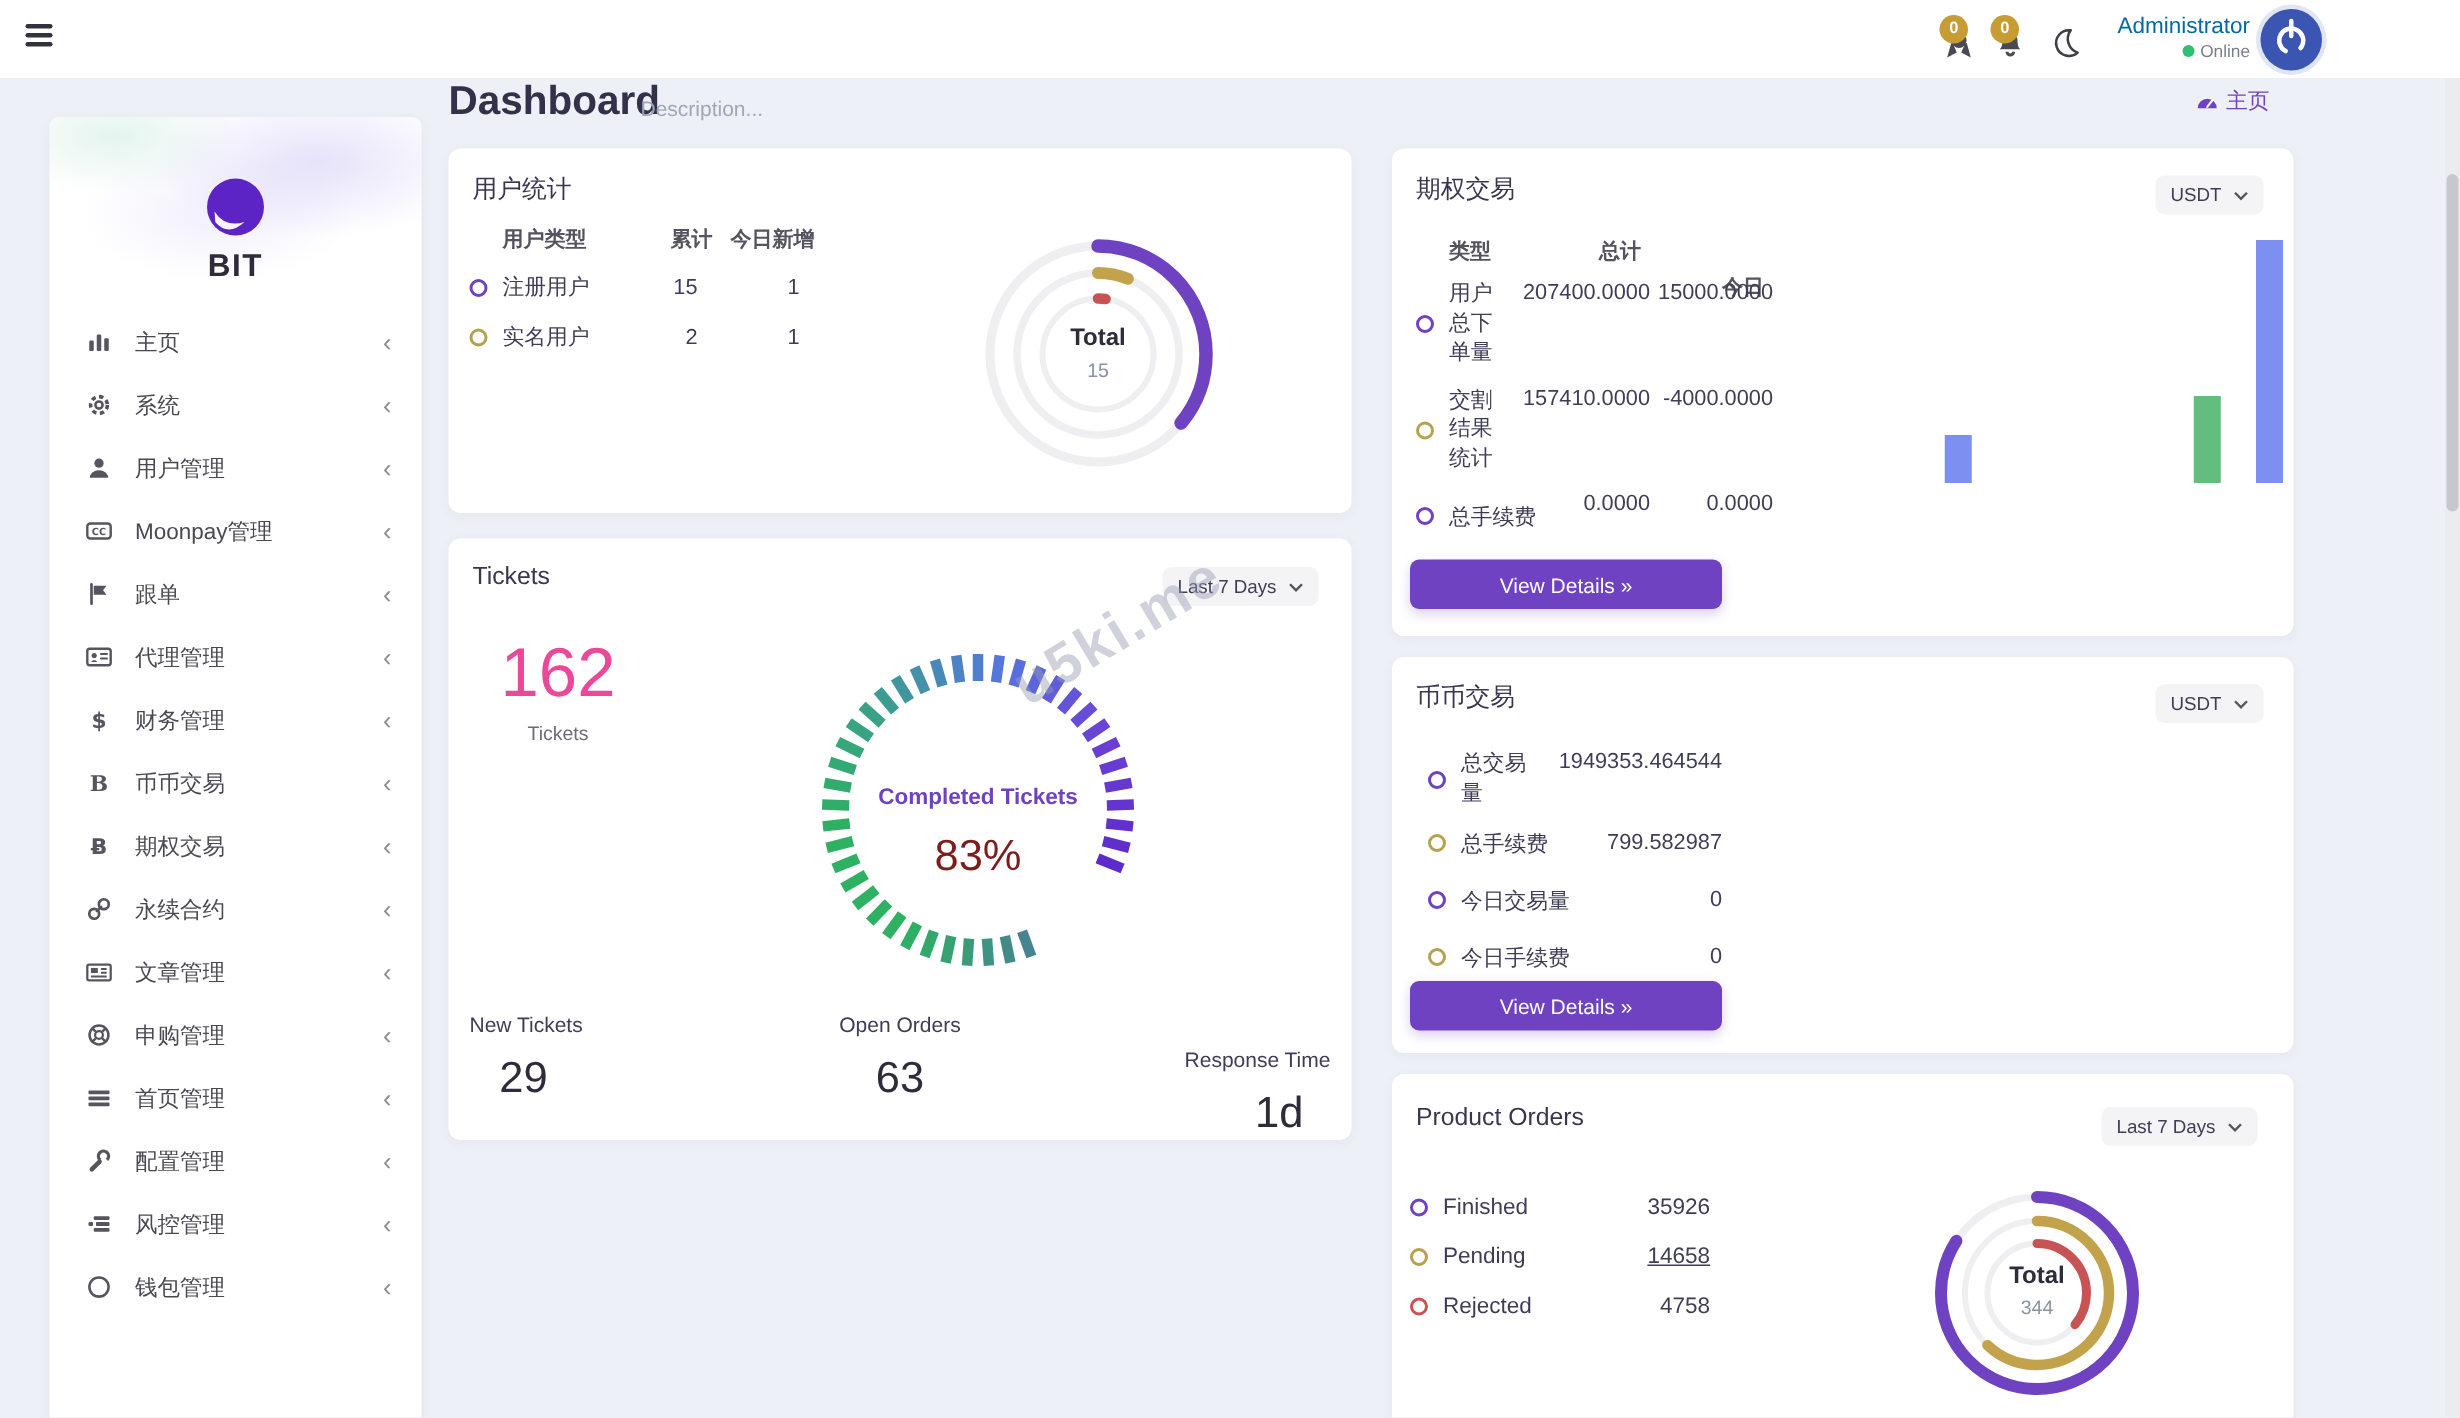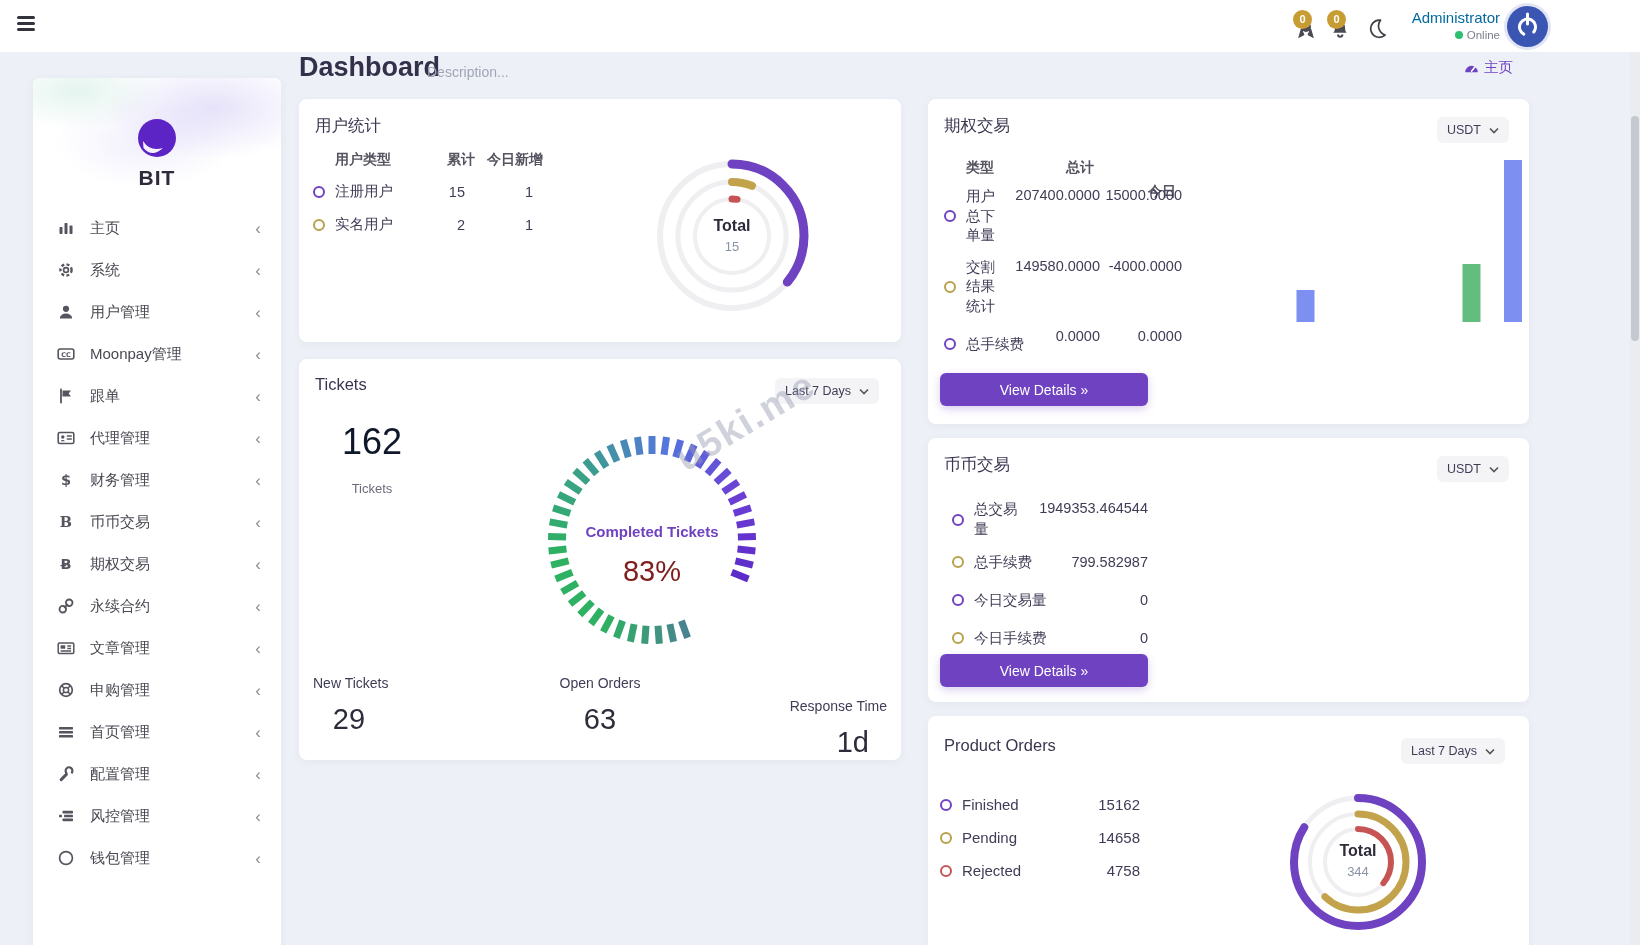--- a/index.html
+++ b/index.html
@@ -47,21 +47,21 @@
         display:flex;align-items:center;padding:0 10px;cursor:pointer;gap:8px;}
   .pill svg{display:block;}
   
   .ring{width:12px;height:12px;border-radius:50%;border:2.5px solid #6f42c1;box-sizing:border-box;flex:0 0 12px;}
   .trow{display:flex;align-items:center;font-size:14.5px;color:#3f3d56;}
   .thead{font-size:14px;color:#55535f;font-weight:600;}
   .cell-r{text-align:right;white-space:nowrap;}
   .btn{position:absolute;width:208px;height:33px;background:#6f42c1;border-radius:6px;color:#fff;font-size:14px;
        display:flex;align-items:center;justify-content:center;cursor:pointer;box-shadow:0 3px 8px rgba(111,66,193,.25);}
   
-  .big-num{position:absolute;left:8px;top:62px;width:130px;text-align:center;font-size:36px;color:#0f172a;}
+  .big-num{position:absolute;left:8px;top:62px;width:130px;text-align:center;font-size:46px;color:#ec4899;}
   .big-lab{position:absolute;left:8px;top:122px;width:130px;text-align:center;font-size:13px;color:#6d6a7c;}
   .gauge-label{position:absolute;left:253px;top:164px;width:200px;text-align:center;font-size:15px;color:#6f42c1;font-weight:600;}
   .gauge-pct{position:absolute;left:253px;top:196px;width:200px;text-align:center;font-size:29px;color:#7f1d1d;}
   .tk-lab{font-size:14px;color:#3f3d56;}
   .tk-val{font-size:29px;color:#2f2b3a;margin-top:12px;}
   .watermark{position:absolute;left:668px;top:400px;font-size:38px;font-weight:bold;color:rgba(150,156,175,.45);
              transform:rotate(-31deg);letter-spacing:2px;pointer-events:none;}
   .donut-center{position:absolute;text-align:center;pointer-events:none;}
   .donut-center .t{font-size:16px;font-weight:bold;color:#2f2b3a;}
   .donut-center .v{font-size:13px;color:#8a93a5;margin-top:4px;}
@@ -430,21 +430,21 @@
   </div>
         <div class="trow" style="min-height:32px;padding:6px 0;align-items:center;">
       <span class="ring" style="border-color:#6f42c1;margin-right:10px;"></span>
       <span style="width:34px;line-height:1.35;">用户总下单量</span>
       <span class="cell-r" style="width:100px;align-self:flex-start;padding-top:0px;">207400.0000</span>
       <span class="cell-r" style="width:82px;align-self:flex-start;">15000.0000</span>
     </div>
         <div class="trow" style="min-height:32px;padding:6px 0;">
       <span class="ring" style="border-color:#b7a14c;margin-right:10px;"></span>
       <span style="width:34px;line-height:1.35;">交割结果统计</span>
-      <span class="cell-r" style="width:100px;align-self:flex-start;padding-top:0px;">149580.0000</span>
+      <span class="cell-r" style="width:100px;align-self:flex-start;padding-top:0px;">157410.0000</span>
       <span class="cell-r" style="width:82px;align-self:flex-start;">-4000.0000</span>
     </div>
         <div class="trow" style="min-height:32px;padding:6px 0;align-items:center;">
       <span class="ring" style="border-color:#6f42c1;margin-right:10px;"></span>
       <span style="width:62px;white-space:nowrap;">总手续费</span>
       <span class="cell-r" style="width:72px;align-self:flex-start;padding-top:0px;">0.0000</span>
       <span class="cell-r" style="width:82px;align-self:flex-start;">0.0000</span>
     </div>
       </div>
     <svg id="optBars" width="370" height="175" style="position:absolute;left:226px;top:48px;">
@@ -493,26 +493,26 @@
     <div class="pill" style="right:24px;top:22px;">
       <span>Last 7 Days</span>
       <svg width="10" height="7" viewBox="0 0 10 7">
           <polyline points="1,1.5 5,5.5 9,1.5" fill="none" stroke="#555" stroke-width="1.6"></polyline>
         </svg>
     </div>
     <div style="position:absolute;left:12px;top:72px;width:200px;" id="ordersTable">
         <div class="trow" style="height:33px;font-size:15px;">
       <span class="ring" style="border-color:#6f42c1;margin-right:10px;"></span>
       <span style="width:92px;">Finished</span>
-      <span class="cell-r" style="flex:1;">15162</span>
+      <span class="cell-r" style="flex:1;">35926</span>
     </div>
         <div class="trow" style="height:33px;font-size:15px;">
       <span class="ring" style="border-color:#b7a14c;margin-right:10px;"></span>
       <span style="width:92px;">Pending</span>
-      <span class="cell-r" style="flex:1;">14658</span>
+      <span class="cell-r" style="flex:1;text-decoration:underline;">14658</span>
     </div>
         <div class="trow" style="height:33px;font-size:15px;">
       <span class="ring" style="border-color:#c75454;margin-right:10px;"></span>
       <span style="width:92px;">Rejected</span>
       <span class="cell-r" style="flex:1;">4758</span>
     </div>
       </div>
     <svg id="ordersDonut" width="170" height="170" style="position:absolute;left:345px;top:61px;">
         <circle cx="85" cy="85" r="64" fill="none" stroke="#efeff2" stroke-width="5"></circle>
         <circle cx="85" cy="85" r="64" fill="none" stroke="#6f42c1" stroke-width="8" stroke-linecap="round" stroke-dasharray="337.7840421139745 402.1238596594935" transform="rotate(-90 85 85)"></circle>

